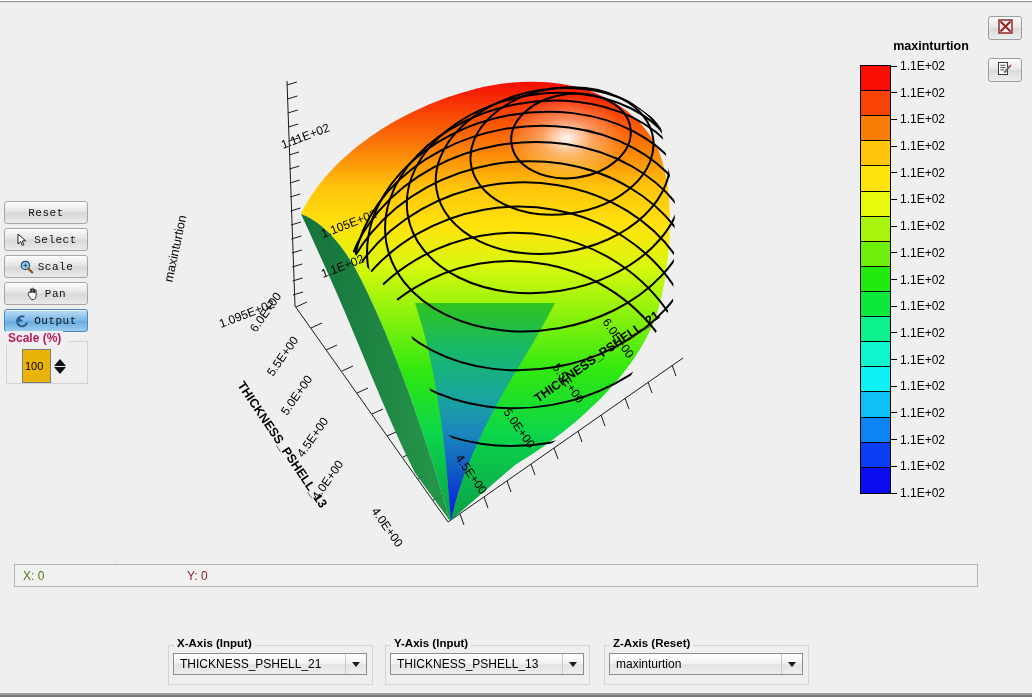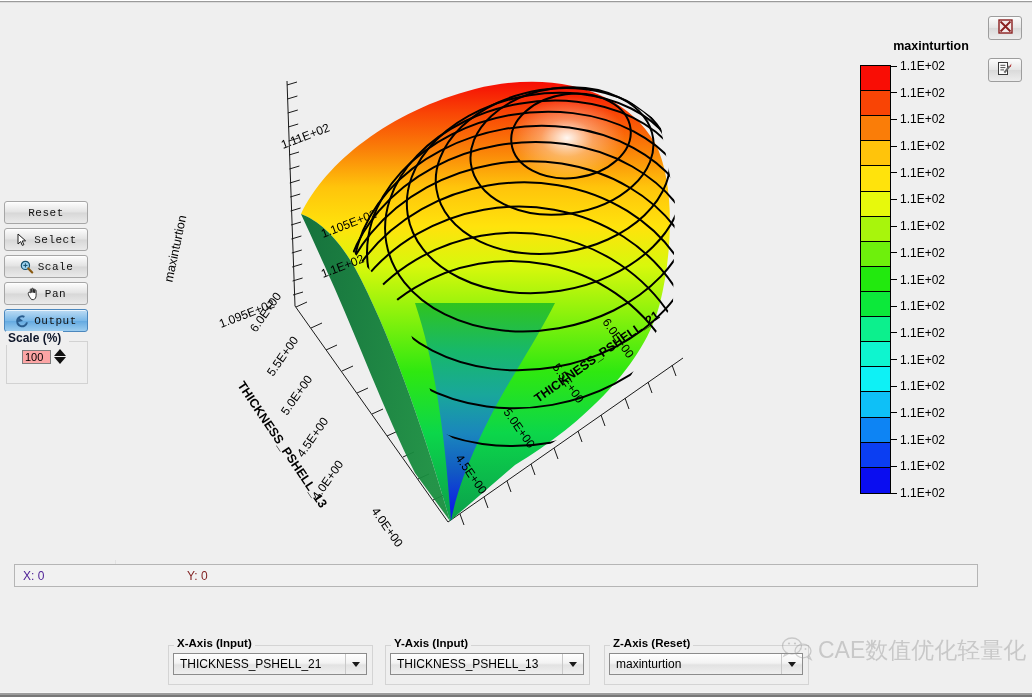--- a/index.html
+++ b/index.html
@@ -27,28 +27,28 @@
   .tool-btn.sel{background:linear-gradient(#bddcf4,#7cb9e8 50%,#63a9e0 52%,#9ccdf0);
                 border-color:#4b87bd;}
   .tool-ico{width:15px;height:14px;display:inline-block;position:relative;flex:0 0 15px;}
   .tool-lbl{letter-spacing:.5px;}
 
   
   .tool-ico svg{display:block;width:15px;height:14px;}
 
   .scale-group{position:absolute;left:6px;top:318px;width:80px;height:52px;}
   .scale-legend{position:absolute;left:0;top:-2px;font-size:12px;font-weight:bold;
-                font-family:"Liberation Sans",sans-serif;color:#0f172a;background:#efefef;
+                font-family:"Liberation Sans",sans-serif;color:#be185d;background:#efefef;
                 padding:0 2px;z-index:2;text-align:right;}
   .scale-box{position:absolute;left:0;top:8px;width:80px;height:42px;
              border:1px solid #d2d2d2;border-top:none;}
   .scale-box:before{content:"";position:absolute;left:0;top:0;width:4px;height:1px;background:#d2d2d2;}
   .scale-box:after{content:"";position:absolute;right:0;top:0;width:18px;height:1px;background:#d2d2d2;}
   .spin-wrap{position:absolute;left:16px;top:16px;display:flex;align-items:center;}
-  .spin-input{width:29px;height:14px;border:1px solid #7d7d7d;background:#fca5a5;
+  .spin-input{width:29px;height:34px;border:1px solid #7d7d7d;background:#eab308;
               font-family:"Liberation Sans",sans-serif;font-size:11px;
               padding:0 2px;box-sizing:border-box;color:#000;}
   .spin-arrows{margin-left:3px;display:flex;flex-direction:column;gap:1px;cursor:pointer;}
   .spin-arrows i{display:block;width:0;height:0;border-left:6px solid transparent;
                  border-right:6px solid transparent;}
   .spin-up{border-bottom:7px solid #111;}
   .spin-dn{border-top:7px solid #111;}
 
   
   .plot{position:absolute;left:115px;top:3px;width:735px;height:557px;background:#efefef;}
@@ -72,21 +72,21 @@
   .tr-btn{position:absolute;width:32px;height:22px;border:1px solid #9d9d9d;border-radius:3px;
           background:linear-gradient(#fcfcfc,#e6e6e6 48%,#dadada 52%,#ededed);
           display:flex;align-items:center;justify-content:center;cursor:pointer;}
   #btn-close{right:10px;top:16px;}
   #btn-edit{right:10px;top:58px;}
 
   
   .statusbar{position:absolute;left:14px;top:564px;width:964px;height:23px;
              background:#f1f1f1;border:1px solid #b5b5b5;box-sizing:border-box;
              display:flex;align-items:center;}
-  .status-x{position:absolute;left:8px;font-size:12px;color:#4c1d95;}
+  .status-x{position:absolute;left:8px;font-size:12px;color:#4d7c0f;}
   .status-y{position:absolute;left:172px;font-size:12px;color:#7f1d1d;}
 
   .overlay-row{position:absolute;left:0;top:602px;width:1032px;height:18px;
                display:flex;align-items:center;justify-content:center;}
   .chk{width:11px;height:11px;border:1px solid #9a9a9a;background:#f4f4f4;
        display:inline-block;margin-right:6px;box-sizing:border-box;cursor:pointer;}
   .overlay-lbl{font-size:12px;color:#000;}
 
   .axis-area{position:absolute;left:0;top:630px;width:824px;height:67px;}
   .grp{position:absolute;top:8px;}
@@ -494,30 +494,15 @@
       <div class="grp-frame"></div>
       <div class="combo">
         <span class="txt">maxinturtion</span>
         <span class="arrowbox">
             <i></i>
           </span>
       </div>
     </div>
   </div>
 
-  <div class="watermark">
-    <span class="wm-icon">
-      <svg width="34" height="26" viewBox="0 0 34 26">
-        <ellipse cx="12" cy="10" rx="9.5" ry="8" fill="none" stroke="#9a9a9a" stroke-width="1.3"></ellipse>
-        <circle cx="9" cy="7.5" r="1.1" fill="#9a9a9a"></circle>
-        <circle cx="15" cy="7.5" r="1.1" fill="#9a9a9a"></circle>
-        <path d="M6 16 L4 20 L8.5 17.6" fill="none" stroke="#9a9a9a" stroke-width="1.3"></path>
-        <ellipse cx="23" cy="15" rx="8" ry="6.8" fill="none" stroke="#9a9a9a" stroke-width="1.3"></ellipse>
-        <circle cx="20.5" cy="13" r="0.95" fill="#9a9a9a"></circle>
-        <circle cx="25.5" cy="13" r="0.95" fill="#9a9a9a"></circle>
-        <path d="M29 19.5 L31 23.5 L27 21.3" fill="none" stroke="#9a9a9a" stroke-width="1.3"></path>
-      </svg>
-    </span>
-    <span class="wm-text">CAE数值优化轻量化</span>
-  </div>
 
   <div class="bottomline"></div>
 </div>
 
 </body></html>

